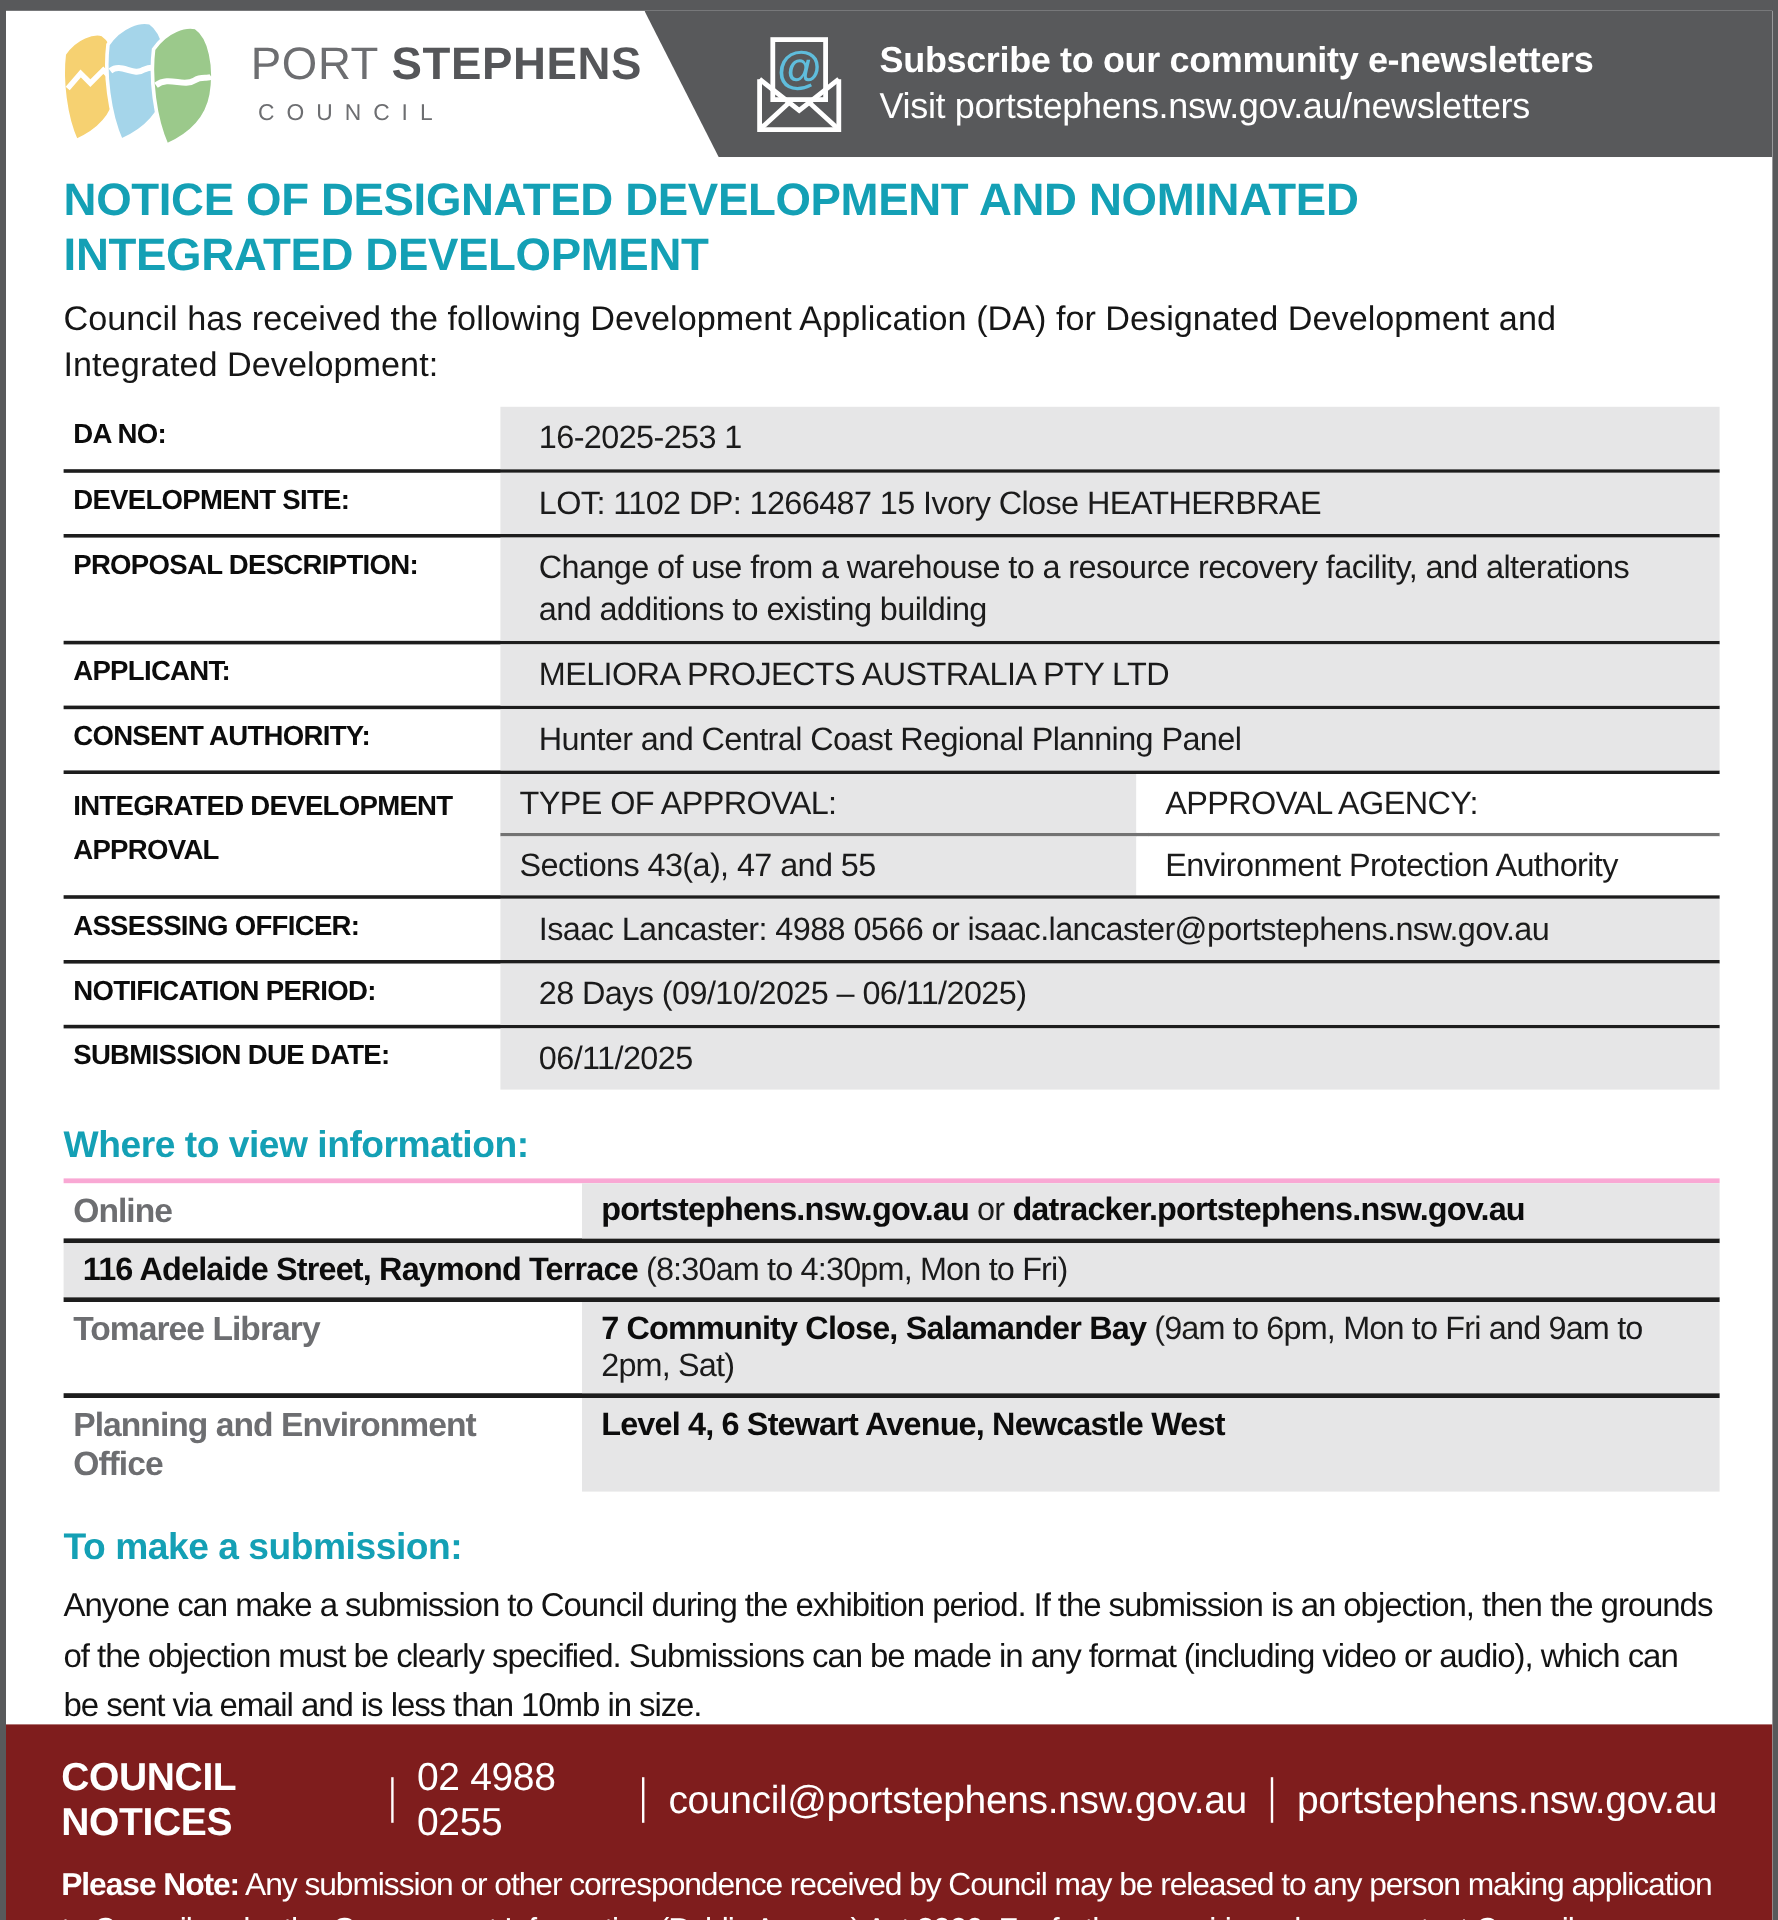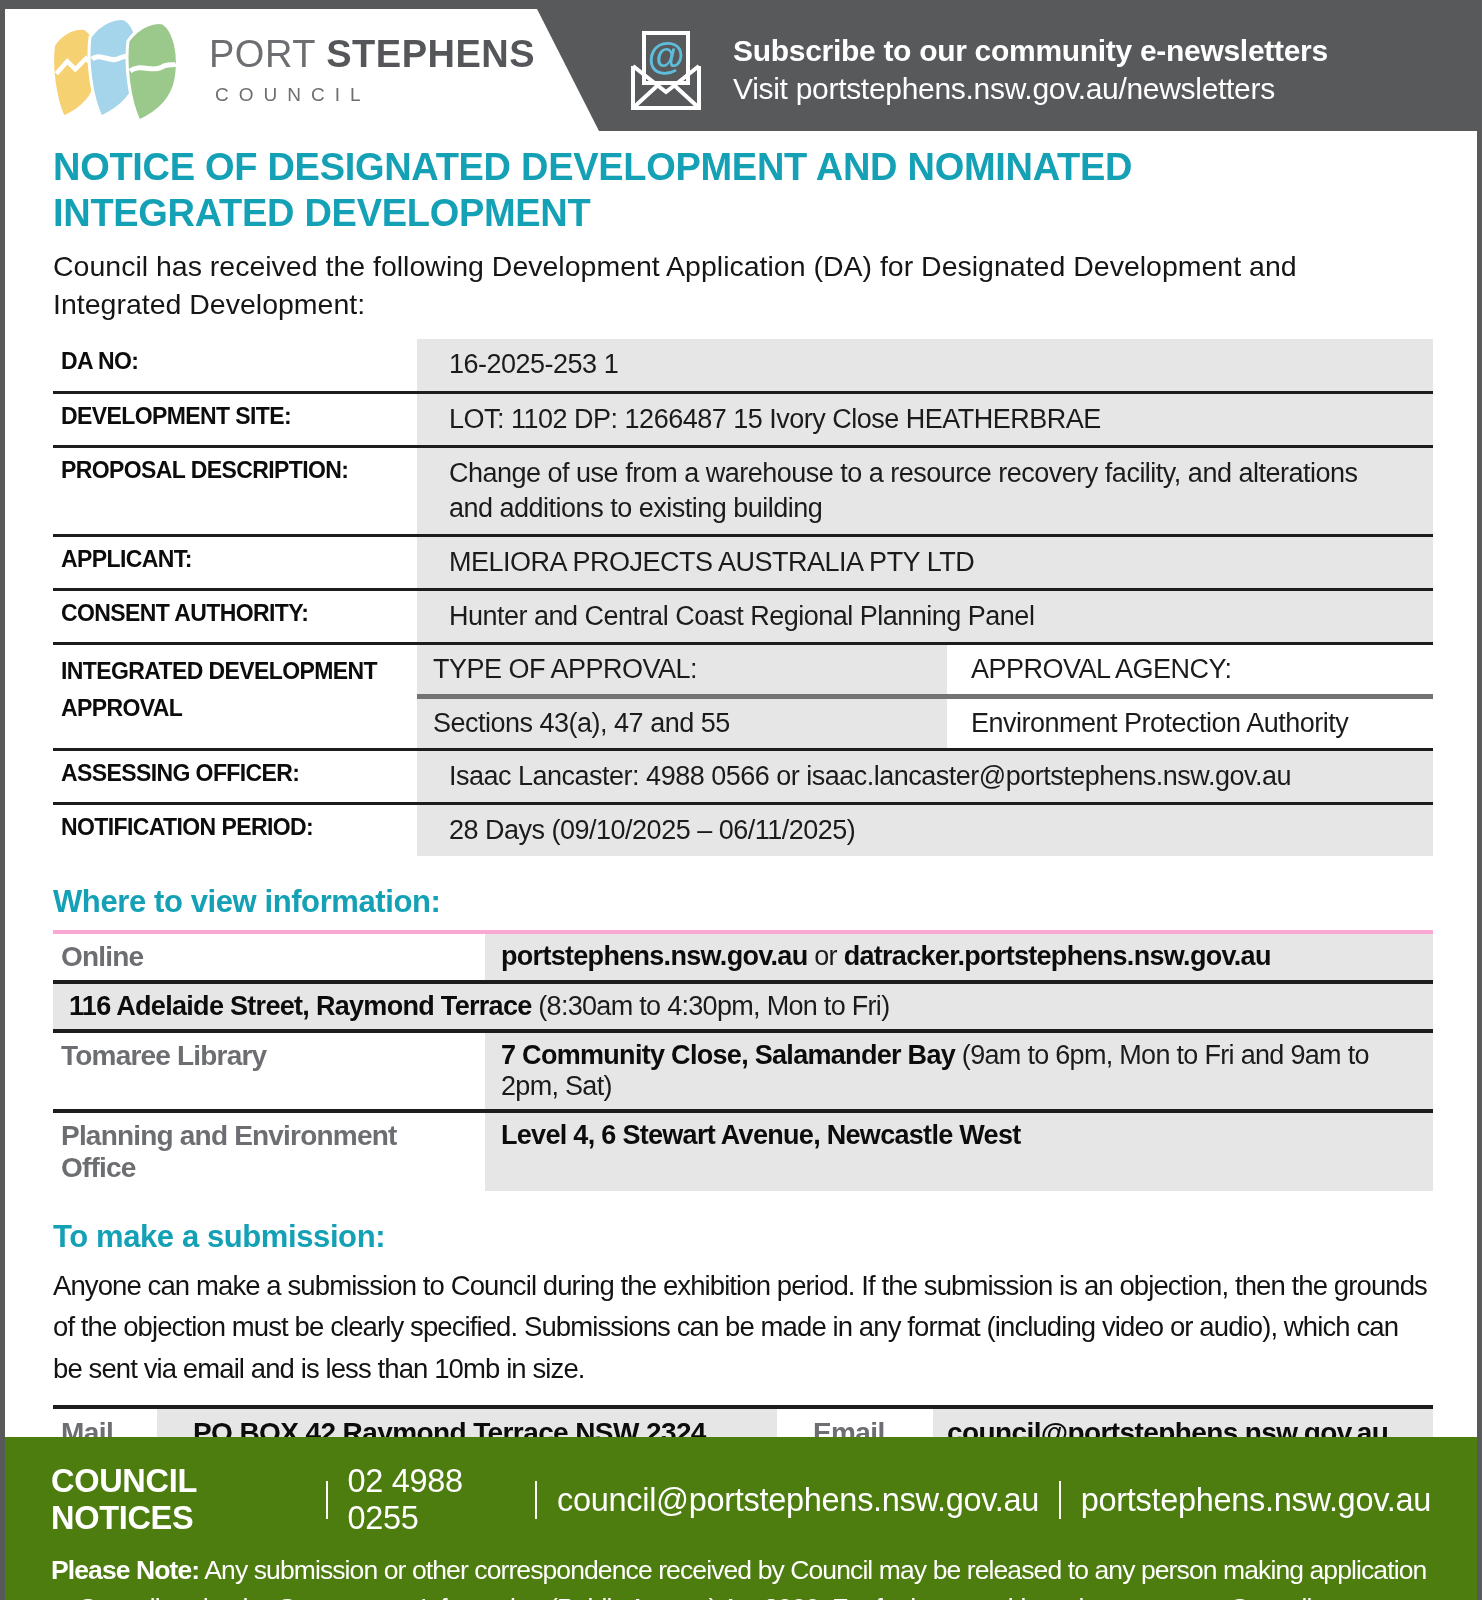--- a/index.html
+++ b/index.html
@@ -29,21 +29,21 @@
   .title{color:#14A0B5;font-weight:bold;font-size:38px;line-height:1.2;margin-top:4px;max-width:1210px;letter-spacing:-0.3px;}
   .intro{font-size:28.5px;line-height:1.32;margin-top:12px;max-width:1350px;color:#161616;}
   
   .detail-table{margin-top:16px;}
   .drow{display:flex;}
   .drow + .drow{border-top:3px solid #1d1d1d;}
   .dlabel{width:364px;box-sizing:border-box;font-weight:bold;font-size:23px;letter-spacing:-0.6px;padding:8px 12px 8px 8px;color:#0c0c0c;line-height:1.22;}
   .dvalue{flex:1;background:#E6E6E7;font-size:27px;letter-spacing:-0.5px;padding:8px 32px;box-sizing:border-box;color:#1b1b1b;line-height:1.3;}
   .int-wrap{flex:1;display:flex;flex-direction:column;}
   .int-row{display:flex;}
-  .int-row.first{border-bottom:5px solid #737373;}
+  .int-row.first{border-bottom:3px solid #737373;}
   .int-type{width:530px;box-sizing:border-box;background:#E6E6E7;font-size:27px;letter-spacing:-0.5px;padding:9px 16px;color:#1b1b1b;}
   .int-gap{width:10px;background:#fff;}
   .int-agency{flex:1;background:#fff;font-size:27px;letter-spacing:-0.5px;padding:9px 14px;color:#1b1b1b;}
   .int-label{line-height:1.62;}
   
   .sec-head{color:#14A0B5;font-weight:bold;font-size:31px;letter-spacing:-0.4px;margin:28px 0 10px 0;}
   
   .view-table{border-top:4px solid #f9a8d4;}
   .vrow{display:flex;}
   .vrow + .vrow{border-top:4px solid #1d1d1d;}
@@ -52,21 +52,21 @@
   .vvalue b{color:#0c0c0c;}
   
   .body-par{font-size:27.5px;letter-spacing:-0.9px;line-height:1.5;color:#131313;max-width:1395px;}
   .mail-row{display:flex;align-items:stretch;border-top:4px solid #1d1d1d;margin-top:16px;}
   .m-label{width:104px;color:#6D6E71;font-weight:bold;font-size:28px;letter-spacing:-0.6px;padding:8px 0 8px 8px;box-sizing:border-box;}
   .m-cell{width:620px;background:#E6E6E7;font-weight:bold;font-size:28px;letter-spacing:-0.6px;padding:8px 0 8px 36px;box-sizing:border-box;color:#0c0c0c;}
   .m-spacer{width:14px;}
   .m-label2{width:142px;color:#6D6E71;font-weight:bold;font-size:28px;letter-spacing:-0.6px;padding:8px 0 8px 22px;box-sizing:border-box;}
   .m-cell2{flex:1;background:#E6E6E7;font-weight:bold;font-size:28px;letter-spacing:-0.6px;padding:8px 0 8px 14px;box-sizing:border-box;color:#0c0c0c;}
   
-  .footer{position:absolute;left:0;right:0;bottom:0;height:163px;background:#4d7c0f;color:#fff;box-sizing:border-box;padding:26px 46px 12px 46px;}
+  .footer{position:absolute;left:0;right:0;bottom:0;height:163px;background:#7f1d1d;color:#fff;box-sizing:border-box;padding:26px 46px 12px 46px;}
   .f-title-row{display:flex;align-items:center;gap:20px;font-size:32.5px;letter-spacing:-0.3px;}
   .f-title{font-weight:bold;}
   .vbar{width:2px;height:38px;background:#fff;}
   .f-note{margin-top:14px;font-size:26.5px;letter-spacing:-0.9px;line-height:1.45;max-width:1395px;}
 </style>
 </head>
 <body>
 
 <div class="page">
 
@@ -150,20 +150,24 @@
         </div>
       </div>
       <div class="drow">
         <div class="dlabel">ASSESSING OFFICER:</div>
         <div class="dvalue">Isaac Lancaster: 4988 0566  or isaac.lancaster@portstephens.nsw.gov.au</div>
       </div>
       <div class="drow">
         <div class="dlabel">NOTIFICATION PERIOD:</div>
         <div class="dvalue">28 Days (09/10/2025 – 06/11/2025)</div>
       </div>
+      <div class="drow">
+        <div class="dlabel">SUBMISSION DUE DATE:</div>
+        <div class="dvalue">06/11/2025</div>
+      </div>
     </div>
 
     <div class="sec-head">Where to view information:</div>
 
     <div class="view-table">
       <div class="vrow">
         <div class="vlabel">Online</div>
         <div class="vvalue"><b>portstephens.nsw.gov.au</b><span> or </span><b>datracker.portstephens.nsw.gov.au</b></div>
       </div>
       <div class="vrow">

